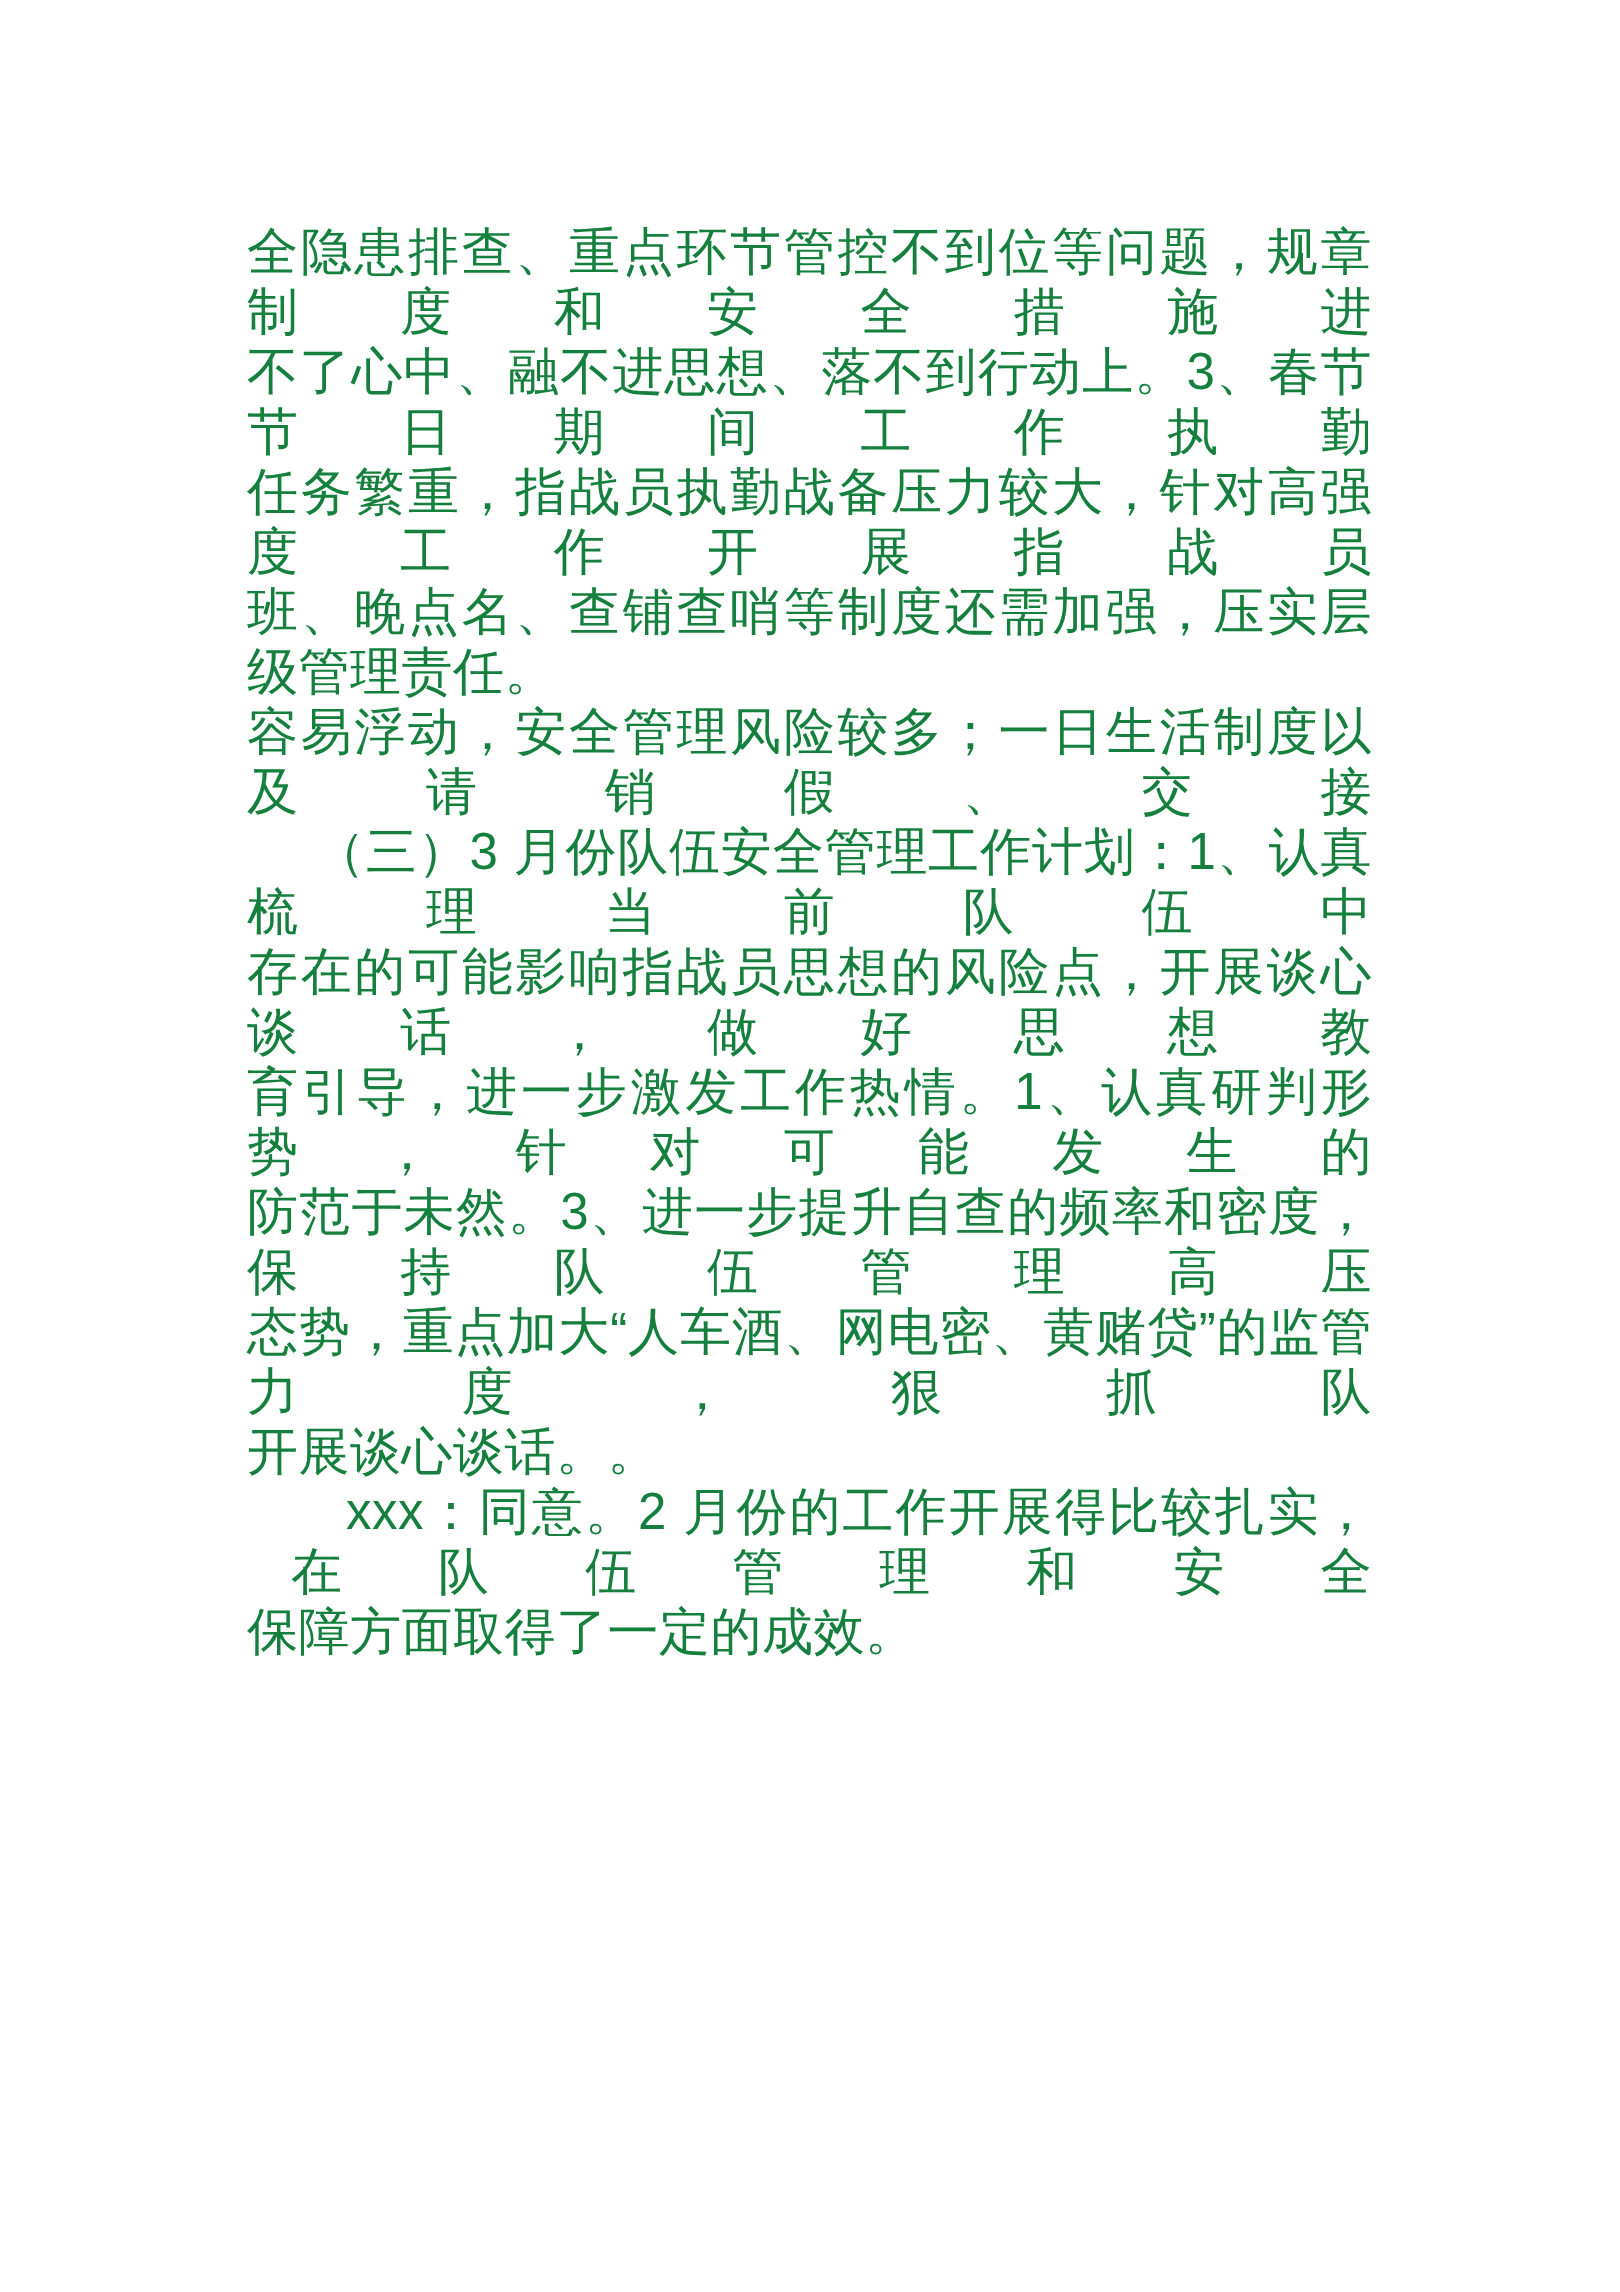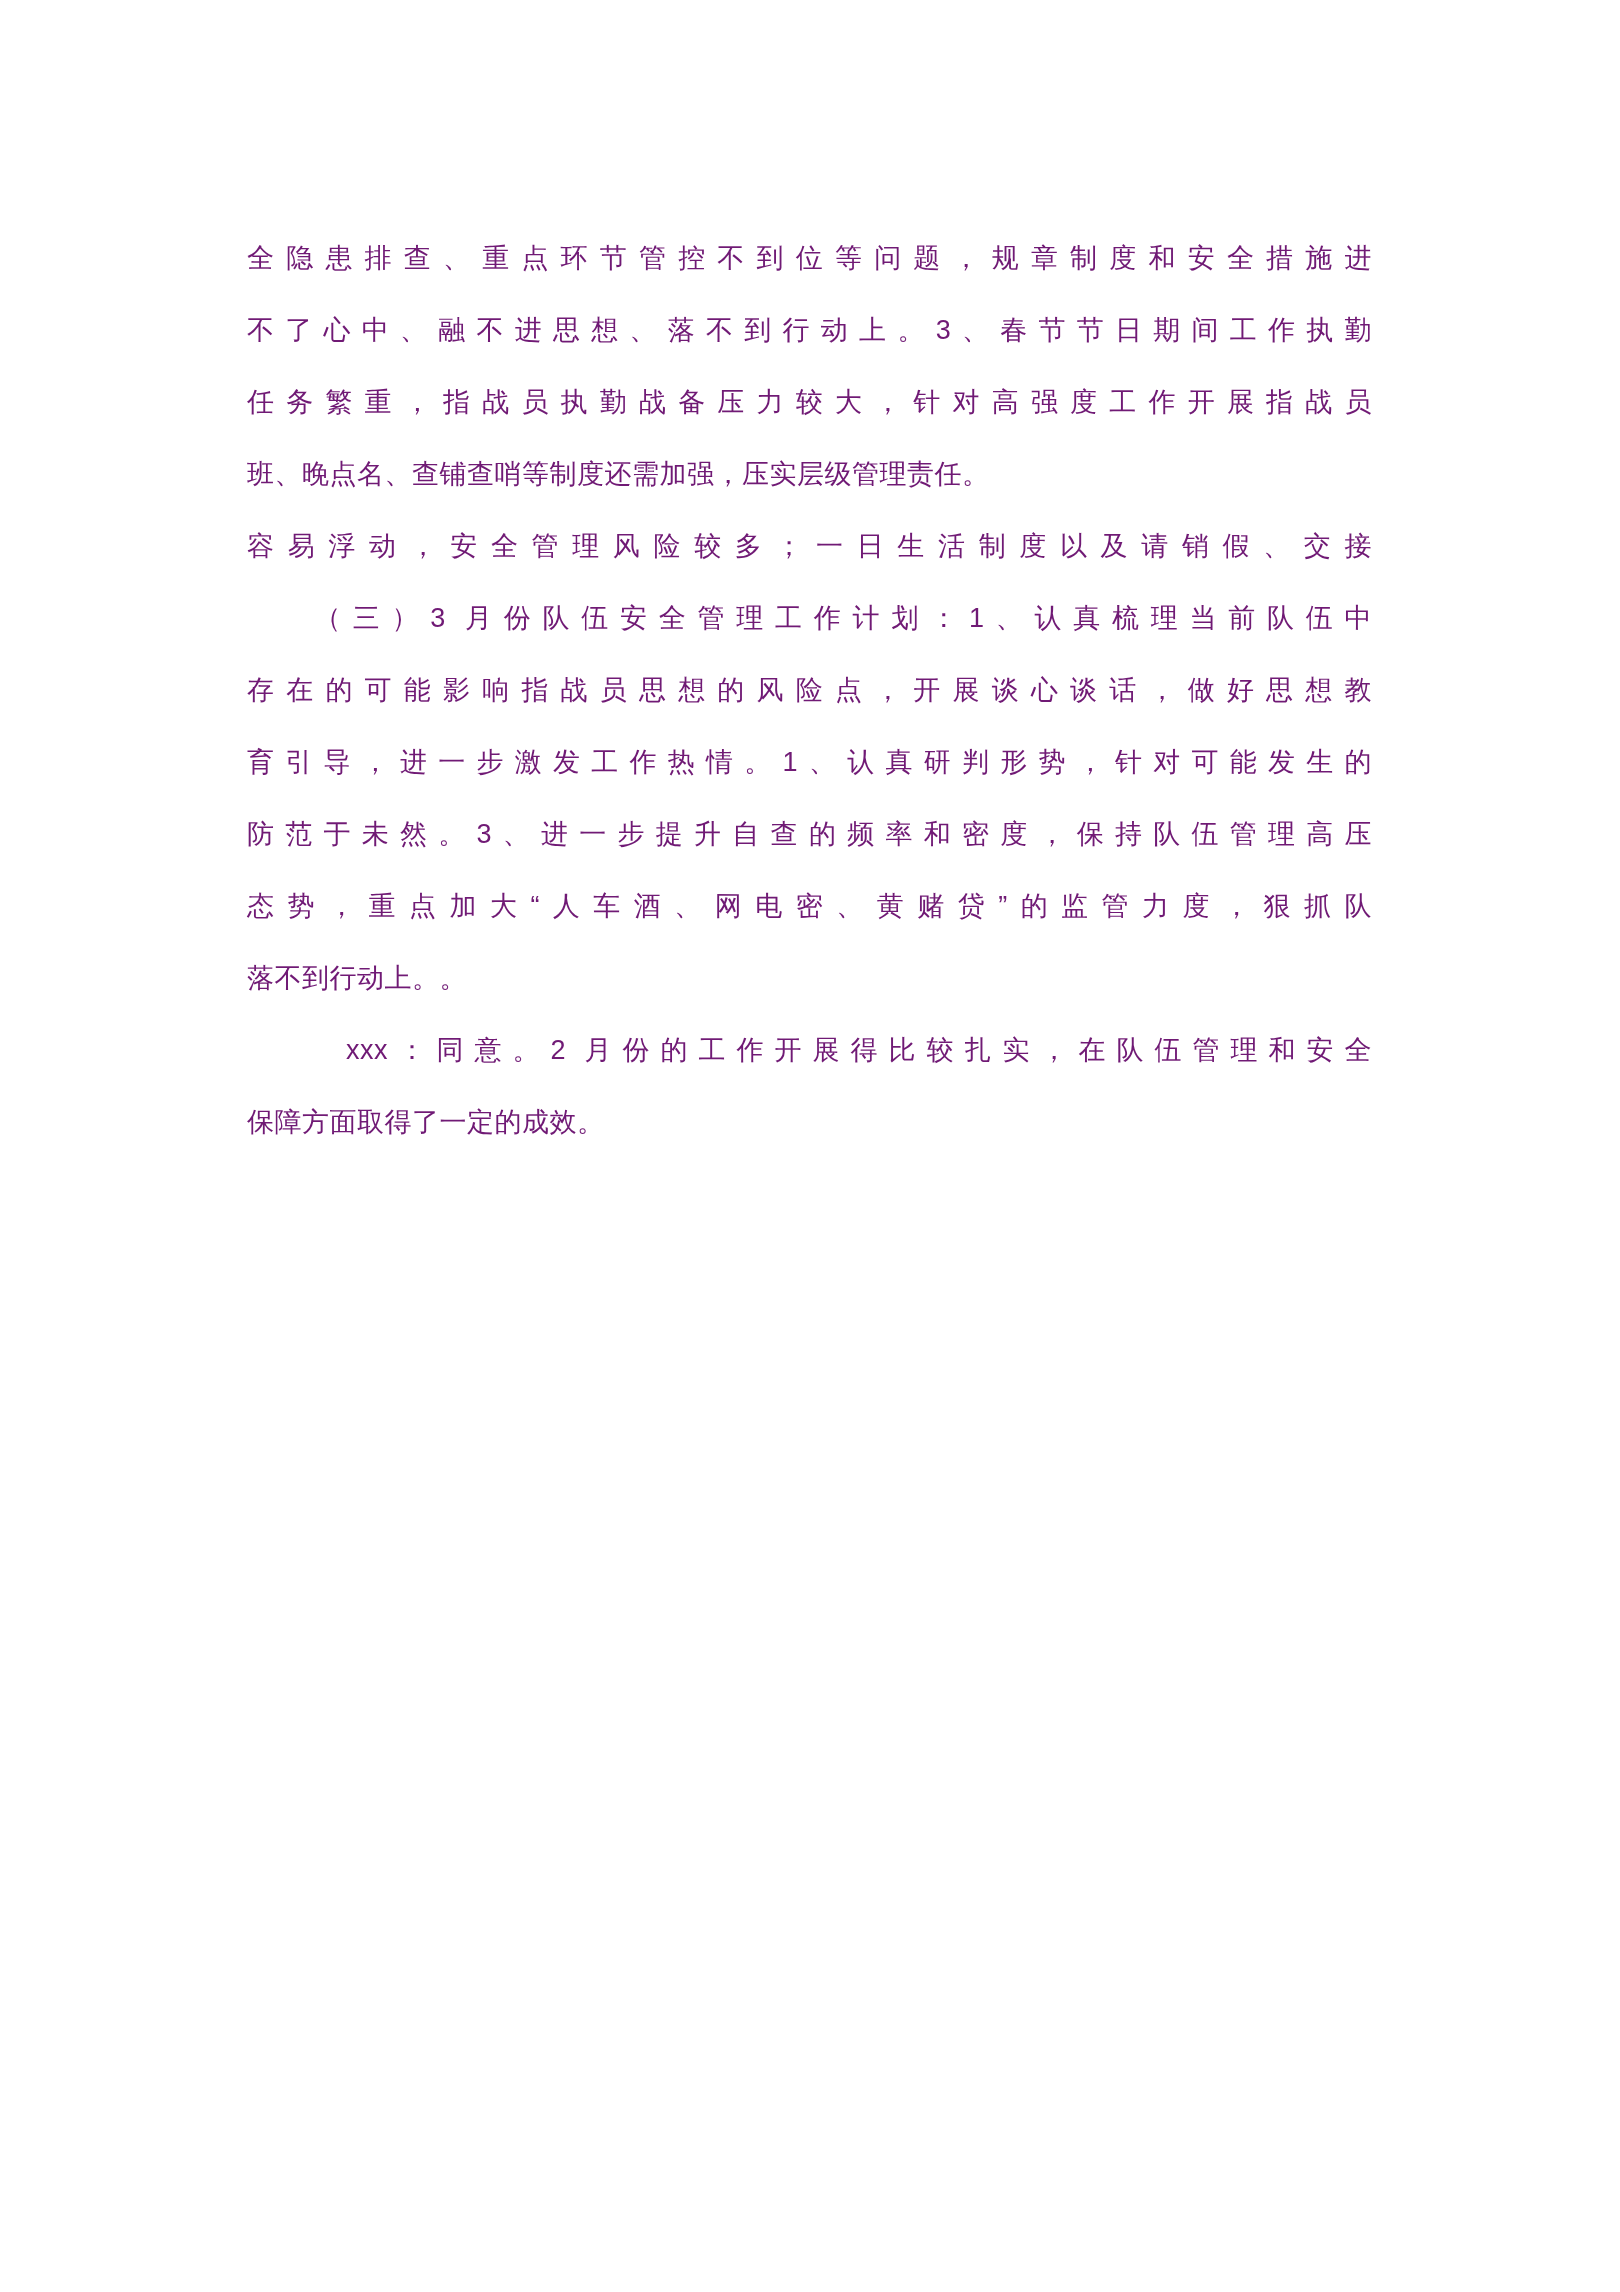--- a/index.html
+++ b/index.html
@@ -14,23 +14,23 @@
   }
   .page {
     box-sizing: border-box;
     width: 1620px;
     height: 2293px;
     padding: 222px 248px 0 247px;
     background: #ffffff;
     overflow: hidden;
   }
   .line {
-    font-size: 27px;
-    line-height: 72px;
-    color: #701a75;
+    font-size: 51px;
+    line-height: 60px;
+    color: #15803d;
     text-align: justify;
     text-align-last: justify;
     text-justify: inter-character;
     letter-spacing: 0.5px;
   }
   
   .line.end {
     text-align-last: left;
   }
   
@@ -45,18 +45,18 @@
   <div class="line">全隐患排查、重点环节管控不到位等问题，规章制度和安全措施进</div>
   <div class="line">不了心中、融不进思想、落不到行动上。3、春节节日期间工作执勤</div>
   <div class="line">任务繁重，指战员执勤战备压力较大，针对高强度工作开展指战员</div>
   <div class="line end">班、晚点名、查铺查哨等制度还需加强，压实层级管理责任。</div>
   <div class="line">容易浮动，安全管理风险较多；一日生活制度以及请销假、交接</div>
   <div class="line i1">（三）3 月份队伍安全管理工作计划：1、认真梳理当前队伍中</div>
   <div class="line">存在的可能影响指战员思想的风险点，开展谈心谈话，做好思想教</div>
   <div class="line">育引导，进一步激发工作热情。1、认真研判形势，针对可能发生的</div>
   <div class="line">防范于未然。3、进一步提升自查的频率和密度，保持队伍管理高压</div>
   <div class="line">态势，重点加大“人车酒、网电密、黄赌贷”的监管力度，狠抓队</div>
-  <div class="line end">落不到行动上。。</div>
+  <div class="line end">开展谈心谈话。。</div>
   <div class="line i2">xxx：同意。2 月份的工作开展得比较扎实，在队伍管理和安全</div>
   <div class="line end">保障方面取得了一定的成效。</div>
 
 </div>
 
 
 </body></html>

